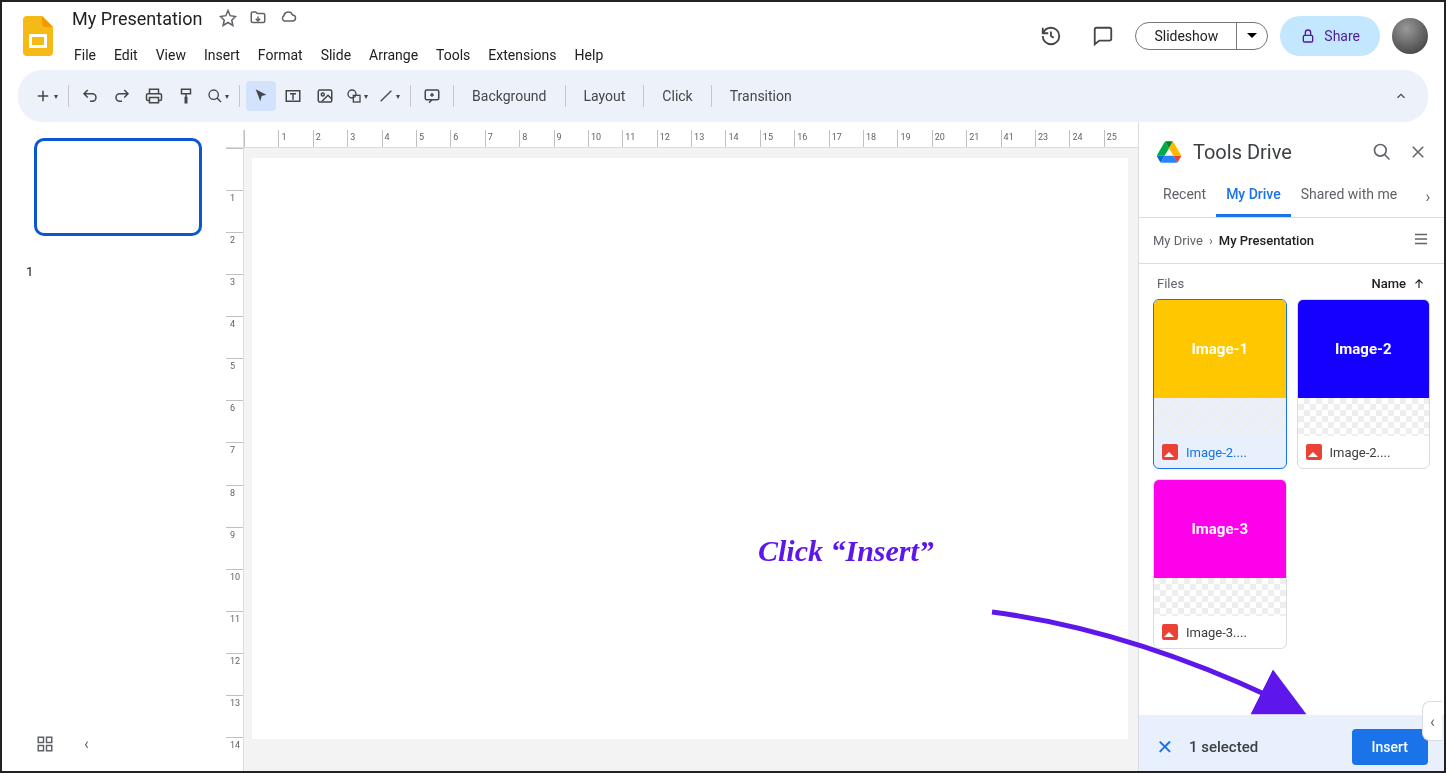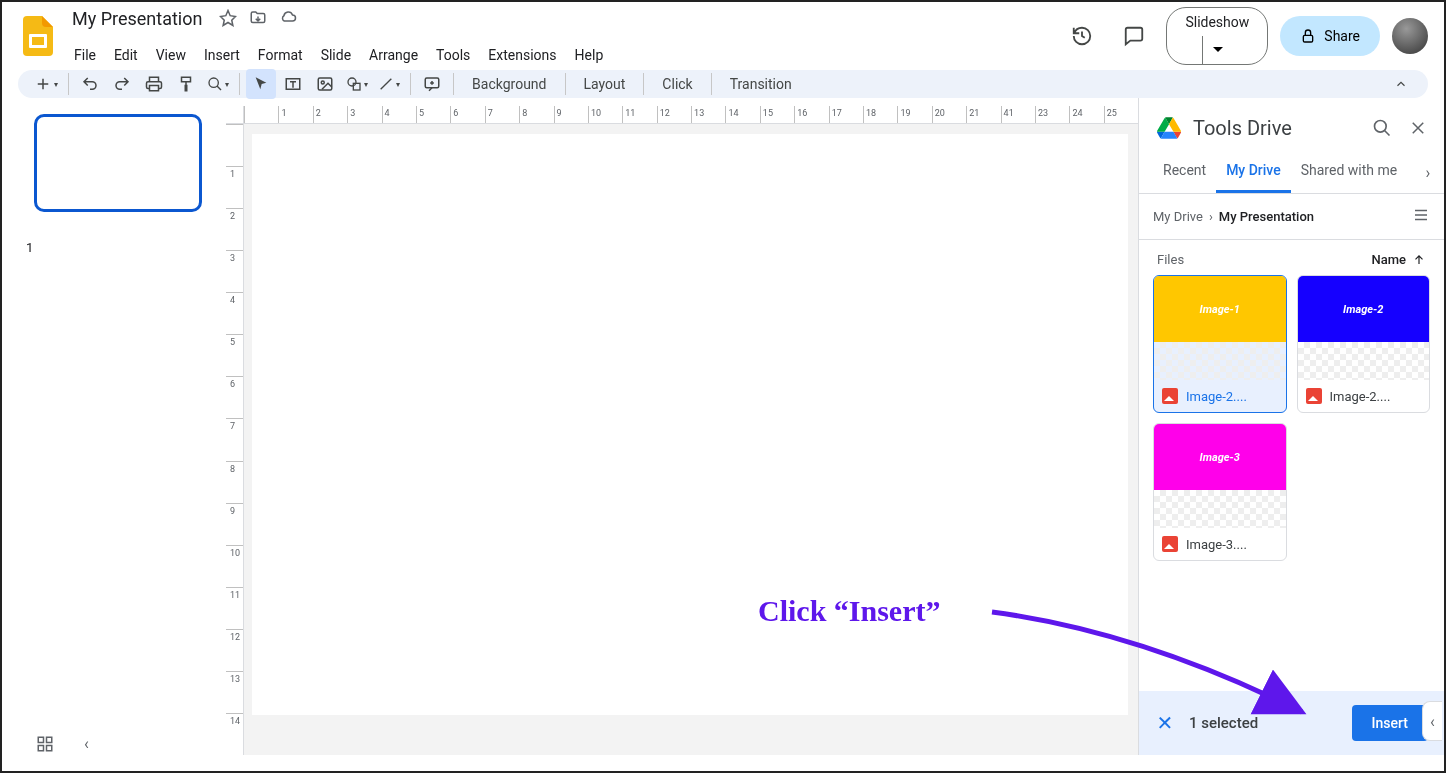--- a/index.html
+++ b/index.html
@@ -7,27 +7,27 @@
 .header { display: flex; align-items: center; padding: 8px 16px 0 16px; height: 60px; }
 .logo { width: 40px; height: 40px; display: flex; align-items: center; justify-content: center; }
 .title-area { margin-left: 8px; flex: 1; }
 .title-row { display: flex; align-items: center; gap: 10px; }
 .doc-title { font-size: 18px; color: #202124; padding: 2px 6px; }
 .title-icon { width: 20px; height: 20px; color: #5f6368; display: flex; align-items: center; justify-content: center; cursor: pointer; }
 .menubar { display: flex; gap: 2px; margin-top: 12px; }
 .menu-item { padding: 4px 8px; font-size: 14px; color: #202124; border-radius: 4px; cursor: pointer; }
 .header-right { display: flex; align-items: center; gap: 12px; }
 .hdr-icon { width: 40px; height: 40px; display: flex; align-items: center; justify-content: center; color: #444746; border-radius: 50%; cursor: pointer; }
-.slideshow-btn { display: flex; align-items: center; border: 1px solid #747775; border-radius: 20px; height: 58px; overflow: hidden; flex-direction: column; }
+.slideshow-btn { display: flex; align-items: center; border: 1px solid #747775; border-radius: 20px; height: 28px; overflow: hidden; }
 .slideshow-main { padding: 0 18px; font-size: 14px; color: #202124; height: 100%; display: flex; align-items: center; cursor: pointer; }
 .slideshow-drop { border-left: 1px solid #747775; padding: 0 10px; height: 100%; display: flex; align-items: center; cursor: pointer; }
-.share-btn { background: #c2e7ff; border-radius: 20px; height: 40px; padding: 0 20px; display: flex; align-items: center; gap: 8px; font-size: 14px; color: #000000; cursor: pointer; }
+.share-btn { background: #c2e7ff; border-radius: 20px; height: 40px; padding: 0 20px; display: flex; align-items: center; gap: 8px; font-size: 14px; color: #4c1d95; cursor: pointer; }
 .avatar { width: 36px; height: 36px; border-radius: 50%; background: radial-gradient(circle at 40% 30%, #999, #333); cursor: pointer; }
 
-.toolbar { margin: 8px 16px 0 16px; background: #edf2fa; border-radius: 24px; height: 28px; display: flex; align-items: center; padding: 0 12px; gap: 2px; }
+.toolbar { margin: 8px 16px 0 16px; background: #edf2fa; border-radius: 24px; height: 52px; display: flex; align-items: center; padding: 0 12px; gap: 2px; }
 .tb-btn { height: 30px; min-width: 30px; padding: 0 4px; display: flex; align-items: center; justify-content: center; border-radius: 4px; color: #444746; cursor: pointer; }
 .tb-btn.active { background: #d3e3fd; }
 .tb-sep { width: 1px; height: 22px; background: #c7c7c7; margin: 0 4px; }
 .tb-text { padding: 0 12px; font-size: 14px; color: #444746; cursor: pointer; border-radius: 4px; height: 30px; display: flex; align-items: center; }
 .tb-collapse { margin-left: auto; }
 .tb-drop::after { content: "▾"; font-size: 8px; margin-left: 2px; color: #444746; }
 
 .workspace { display: flex; height: calc(100% - 112px); position: relative; }
 .filmstrip { width: 224px; padding: 16px 8px; }
 .slide-num { position: absolute; left: 24px; top: 142px; font-size: 13px; color: #202124; }
@@ -56,36 +56,36 @@
 .tab-scroll { position: absolute; right: 4px; top: 8px; width: 24px; height: 24px; background: #fff; color: #5f6368; display: flex; align-items: center; justify-content: center; cursor: pointer; border-radius: 50%; box-shadow: -4px 0 6px #fff; }
 .drive-crumb { display: flex; align-items: center; padding: 12px 14px; font-size: 13px; color: #5f6368; border-bottom: 1px solid #dadce0; }
 .crumb-sep { margin: 0 6px; color: #5f6368; }
 .crumb-current { color: #202124; font-weight: 500; }
 .list-icon { margin-left: auto; cursor: pointer; }
 .files-hdr { display: flex; justify-content: space-between; padding: 12px 18px 8px; font-size: 13px; color: #5f6368; }
 .sort { display: flex; align-items: center; gap: 6px; cursor: pointer; color: #202124; font-weight: 500; }
 .file-grid { display: grid; grid-template-columns: 1fr 1fr; gap: 10px; padding: 0 14px; }
 .file-card { border: 1px solid #dadce0; border-radius: 6px; overflow: hidden; cursor: pointer; background: #fff; }
 .file-card.selected { border-color: #1a73e8; background: #e8f0fe; }
-.file-preview { height: 66px; display: flex; align-items: center; justify-content: center; color: #fff; font-size: 11px; font-weight: 700; font-style: italic; }
+.file-preview { height: 98px; display: flex; align-items: center; justify-content: center; color: #fff; font-size: 15px; font-weight: 700; }
 .file-checker { height: 38px; background-image: linear-gradient(45deg,#eee 25%,transparent 25%),linear-gradient(-45deg,#eee 25%,transparent 25%),linear-gradient(45deg,transparent 75%,#eee 75%),linear-gradient(-45deg,transparent 75%,#eee 75%); background-size: 12px 12px; background-position:0 0,0 6px,6px -6px,-6px 0; }
 .file-label { display: flex; align-items: center; padding: 8px; gap: 8px; font-size: 13px; color: #3c4043; }
 .file-card.selected .file-label { color: #1a73e8; }
 .img-badge { width: 16px; height: 16px; background: #ea4335; border-radius: 2px; position: relative; flex-shrink: 0; }
 .img-badge::after { content: ""; position: absolute; bottom: 3px; left: 2px; width: 0; height: 0; border-left: 5px solid transparent; border-right: 5px solid transparent; border-bottom: 5px solid #fff; }
 .file-name { text-overflow: ellipsis; overflow: hidden; white-space: nowrap; }
 
 .drive-footer { margin-top: auto; background: #e8f0fe; display: flex; align-items: center; padding: 14px 16px; gap: 14px; }
 .close-sel { color: #1a73e8; font-size: 20px; cursor: pointer; width: 20px; text-align: center; }
 .sel-text { flex: 1; font-size: 15px; font-weight: 500; color: #3c4043; }
 .insert-btn { background: #1a73e8; color: #fff; border-radius: 4px; padding: 10px 20px; font-size: 14px; font-weight: 500; cursor: pointer; }
 
 .side-tab { position: absolute; right: 2px; bottom: 30px; width: 20px; height: 40px; border: 1px solid #dadce0; border-right: none; border-radius: 8px 0 0 8px; display: flex; align-items: center; justify-content: center; color: #5f6368; background: #fff; cursor: pointer; z-index: 5; }
 
-.annotation { position: absolute; left: 756px; top: 592px; font-family: "Comic Sans MS", cursive; font-size: 30px; font-weight: 700; color: #5e17eb; pointer-events: none; }
+.annotation { position: absolute; left: 756px; top: 532px; font-family: "Comic Sans MS", cursive; font-size: 30px; font-weight: 700; color: #5e17eb; font-style: italic; pointer-events: none; }
 .arrow-svg { position: absolute; left: 980px; top: 590px; width: 360px; height: 160px; pointer-events: none; }
 </style>
 </head>
 <body>
 
 <div class="header">
   <div class="logo">
     <svg width="30" height="40" viewBox="0 0 30 40">
         <path fill="#f5ba15" d="M4 0h15l11 11v25a4 4 0 0 1-4 4H4a4 4 0 0 1-4-4V4a4 4 0 0 1 4-4z"></path>
         <path fill="#f29900" d="M19 0l11 11H23a4 4 0 0 1-4-4z"></path>

